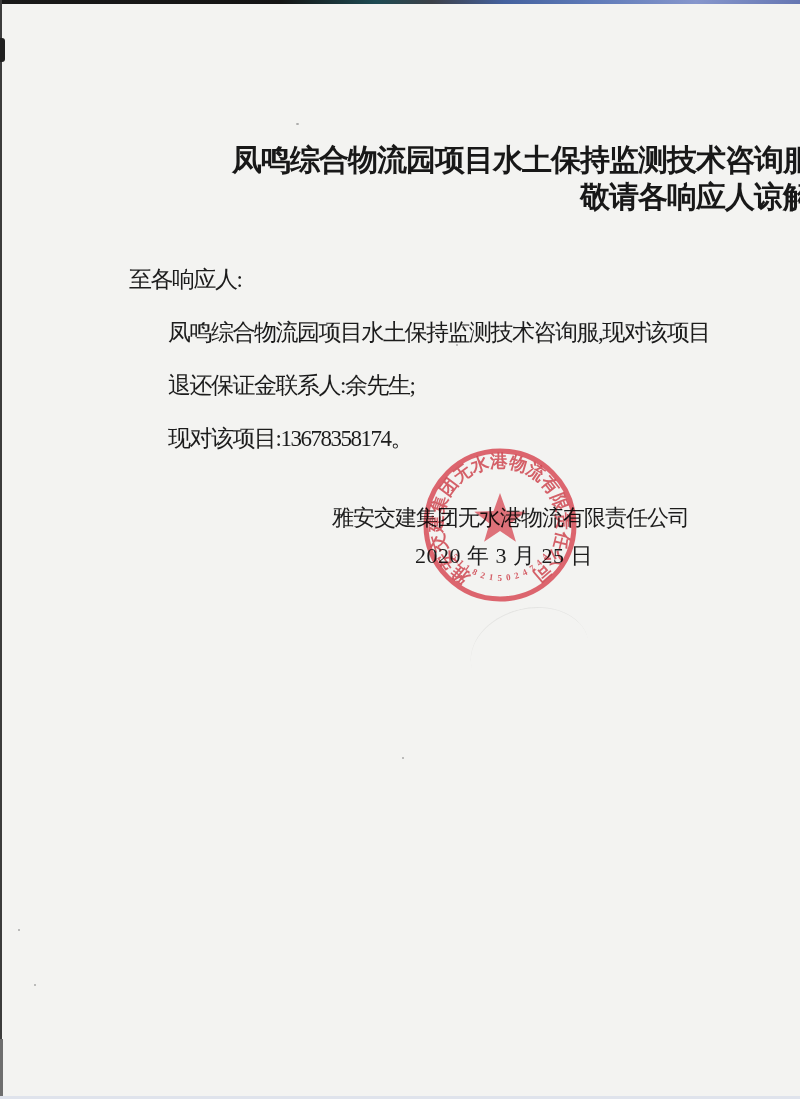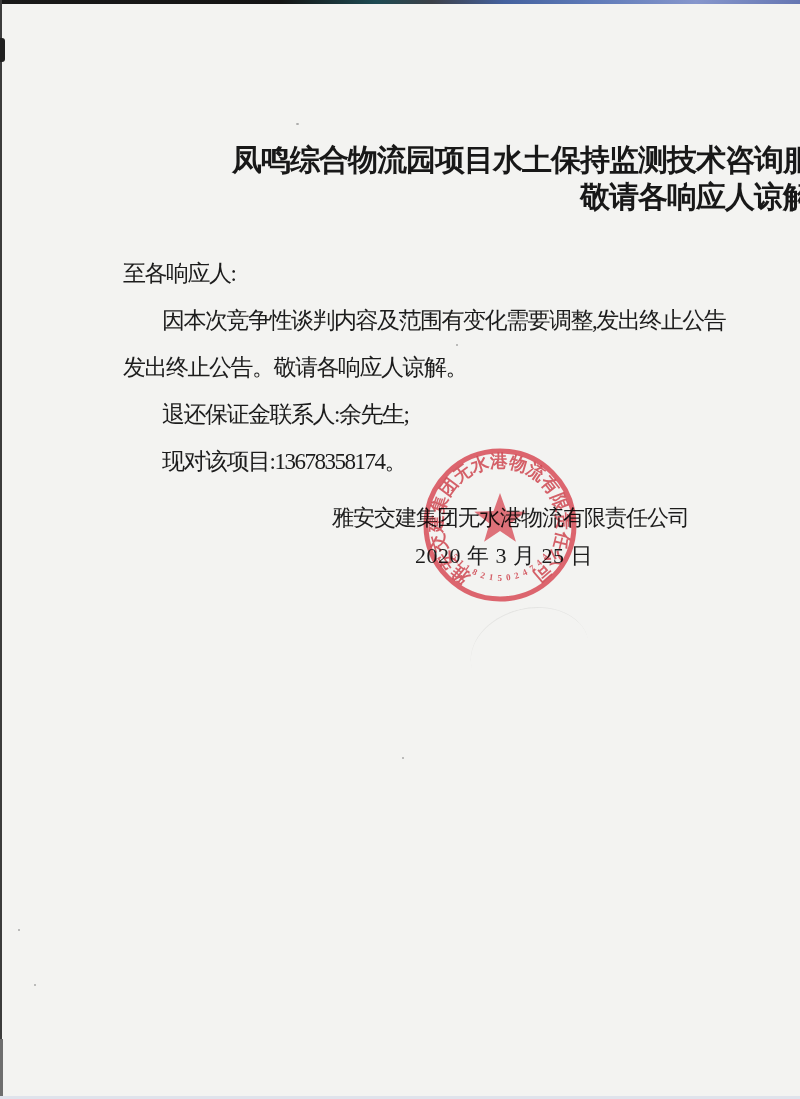--- a/index.html
+++ b/index.html
@@ -25,21 +25,21 @@
     transform:rotate(-14deg); border-radius:50%;
   }
   
   .title {
     position:absolute; top:129px; left:0; width:800px; margin:12px;
     text-align:right; font-size:30px; font-weight:bold;
     line-height:37px; letter-spacing:-1px; color:#181818;
   }
   .title span { display:block; }
   .body-text { position:absolute; top:245px; left:113px; width:582px; font-size:23px; letter-spacing:-1.5px; }
-  .body-text .line { margin:10px; line-height:37px; white-space:nowrap; }
+  .body-text .line { margin:16px; line-height:37px; white-space:nowrap; }
   .body-text .indent { text-indent:39px; }
   .signature { position:absolute; top:503px; left:332px; font-size:22px; letter-spacing:-1px; white-space:nowrap; }
   .date { position:absolute; top:541px; left:415px; font-size:22px; letter-spacing:.5px; white-space:nowrap; }
   
   .stamp { position:absolute; top:445px; left:420px; width:160px; height:160px; mix-blend-mode:multiply; opacity:.92; }
   .seal-text { font-weight:bold; font-family:"Liberation Serif","DejaVu Serif",serif; }
 </style>
 </head>
 <body>
 
@@ -57,22 +57,21 @@
   <div class="speck" style="top:929px;left:18px;"></div>
   <div class="speck" style="top:984px;left:34px;"></div>
 
   <h1 class="title">
     <span>凤鸣综合物流园项目水土保持监测技术咨询服</span>
     <span>敬请各响应人谅解</span>
   </h1>
 
   <div class="body-text">
     <p class="line">至各响应人:</p>
-    <p class="line indent">因本次竞争性谈判内容及范围有变化需要调整,发出终止公告</p>
-    <p class="line">发出终止公告。敬请各响应人谅解。</p>
+    <p class="line indent">凤鸣综合物流园项目水土保持监测技术咨询服,现对该项目</p>
     <p class="line indent">退还保证金联系人:余先生;</p>
     <p class="line indent">现对该项目:13678358174。</p>
   </div>
 
   <div class="signature">雅安交建集团无水港物流有限责任公司</div>
   <div class="date">2020 年 3 月 25 日</div>
 
   <svg class="stamp" viewBox="0 0 160 160" aria-hidden="true">
     <defs>
       <path id="arcCompany" d="M 51 130.2 A 58 58 0 1 1 109 130.2" fill="none"></path>

